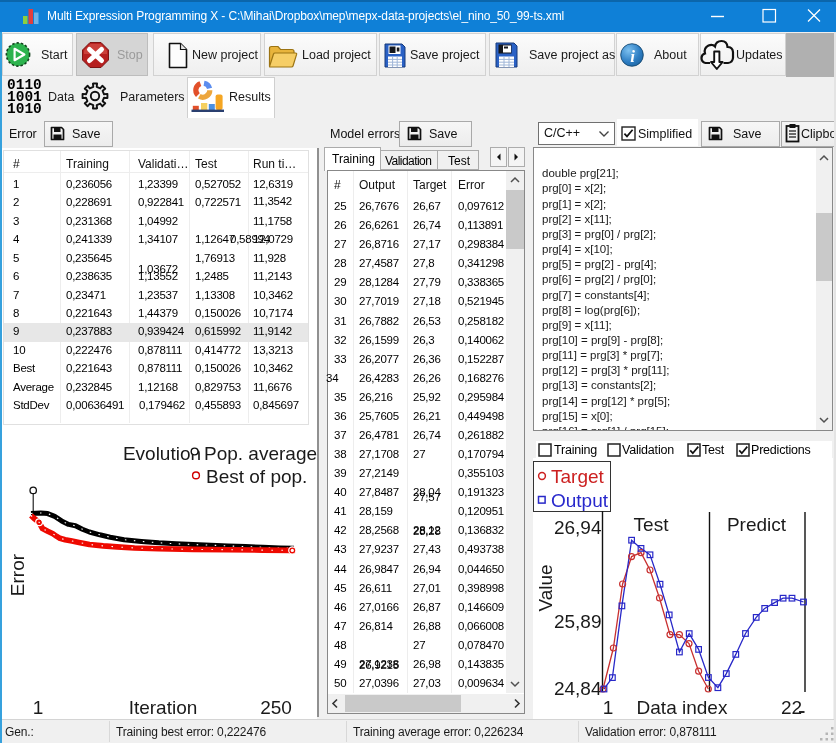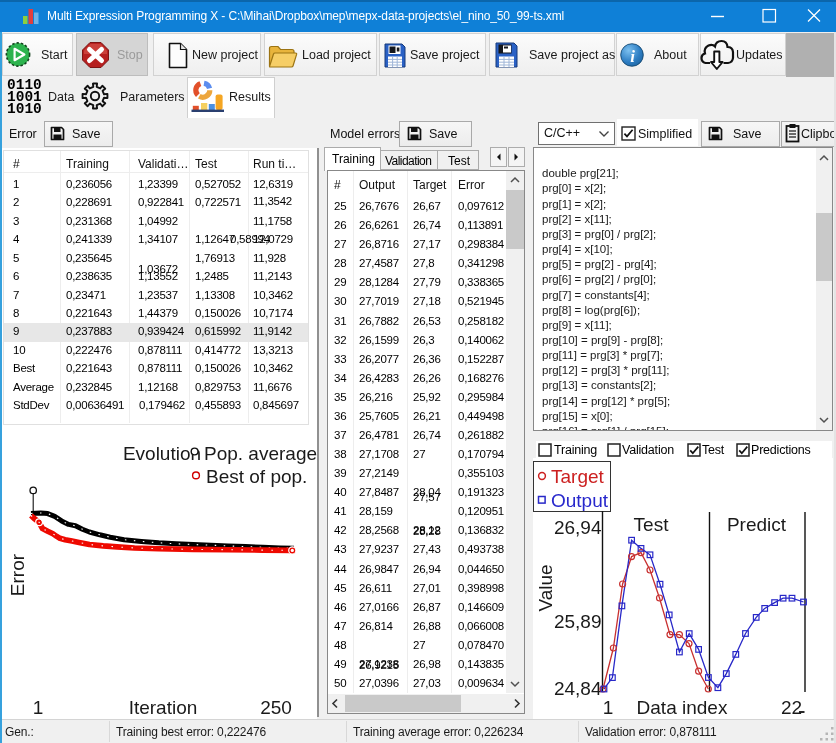--- a/index.html
+++ b/index.html
@@ -330,21 +330,21 @@
 <div class="cell" style="left:413px;top:314.5px;">26,53</div>
 <div class="cell" style="left:458px;top:314.5px;">0,258182</div>
 <div class="cell" style="left:334px;top:333.6px;">32</div>
 <div class="cell" style="left:359px;top:333.6px;">26,1599</div>
 <div class="cell" style="left:413px;top:333.6px;">26,3</div>
 <div class="cell" style="left:458px;top:333.6px;">0,140062</div>
 <div class="cell" style="left:334px;top:352.6px;">33</div>
 <div class="cell" style="left:359px;top:352.6px;">26,2077</div>
 <div class="cell" style="left:413px;top:352.6px;">26,36</div>
 <div class="cell" style="left:458px;top:352.6px;">0,152287</div>
-<div class="cell" style="left:334px;top:371.7px;">34</div>
+<div class="cell" style="left:326px;top:371.7px;">34</div>
 <div class="cell" style="left:359px;top:371.7px;">26,4283</div>
 <div class="cell" style="left:413px;top:371.7px;">26,26</div>
 <div class="cell" style="left:458px;top:371.7px;">0,168276</div>
 <div class="cell" style="left:334px;top:390.8px;">35</div>
 <div class="cell" style="left:359px;top:390.8px;">26,216</div>
 <div class="cell" style="left:413px;top:390.8px;">25,92</div>
 <div class="cell" style="left:458px;top:390.8px;">0,295984</div>
 <div class="cell" style="left:334px;top:409.9px;">36</div>
 <div class="cell" style="left:359px;top:409.9px;">25,7605</div>
 <div class="cell" style="left:413px;top:409.9px;">26,21</div>

